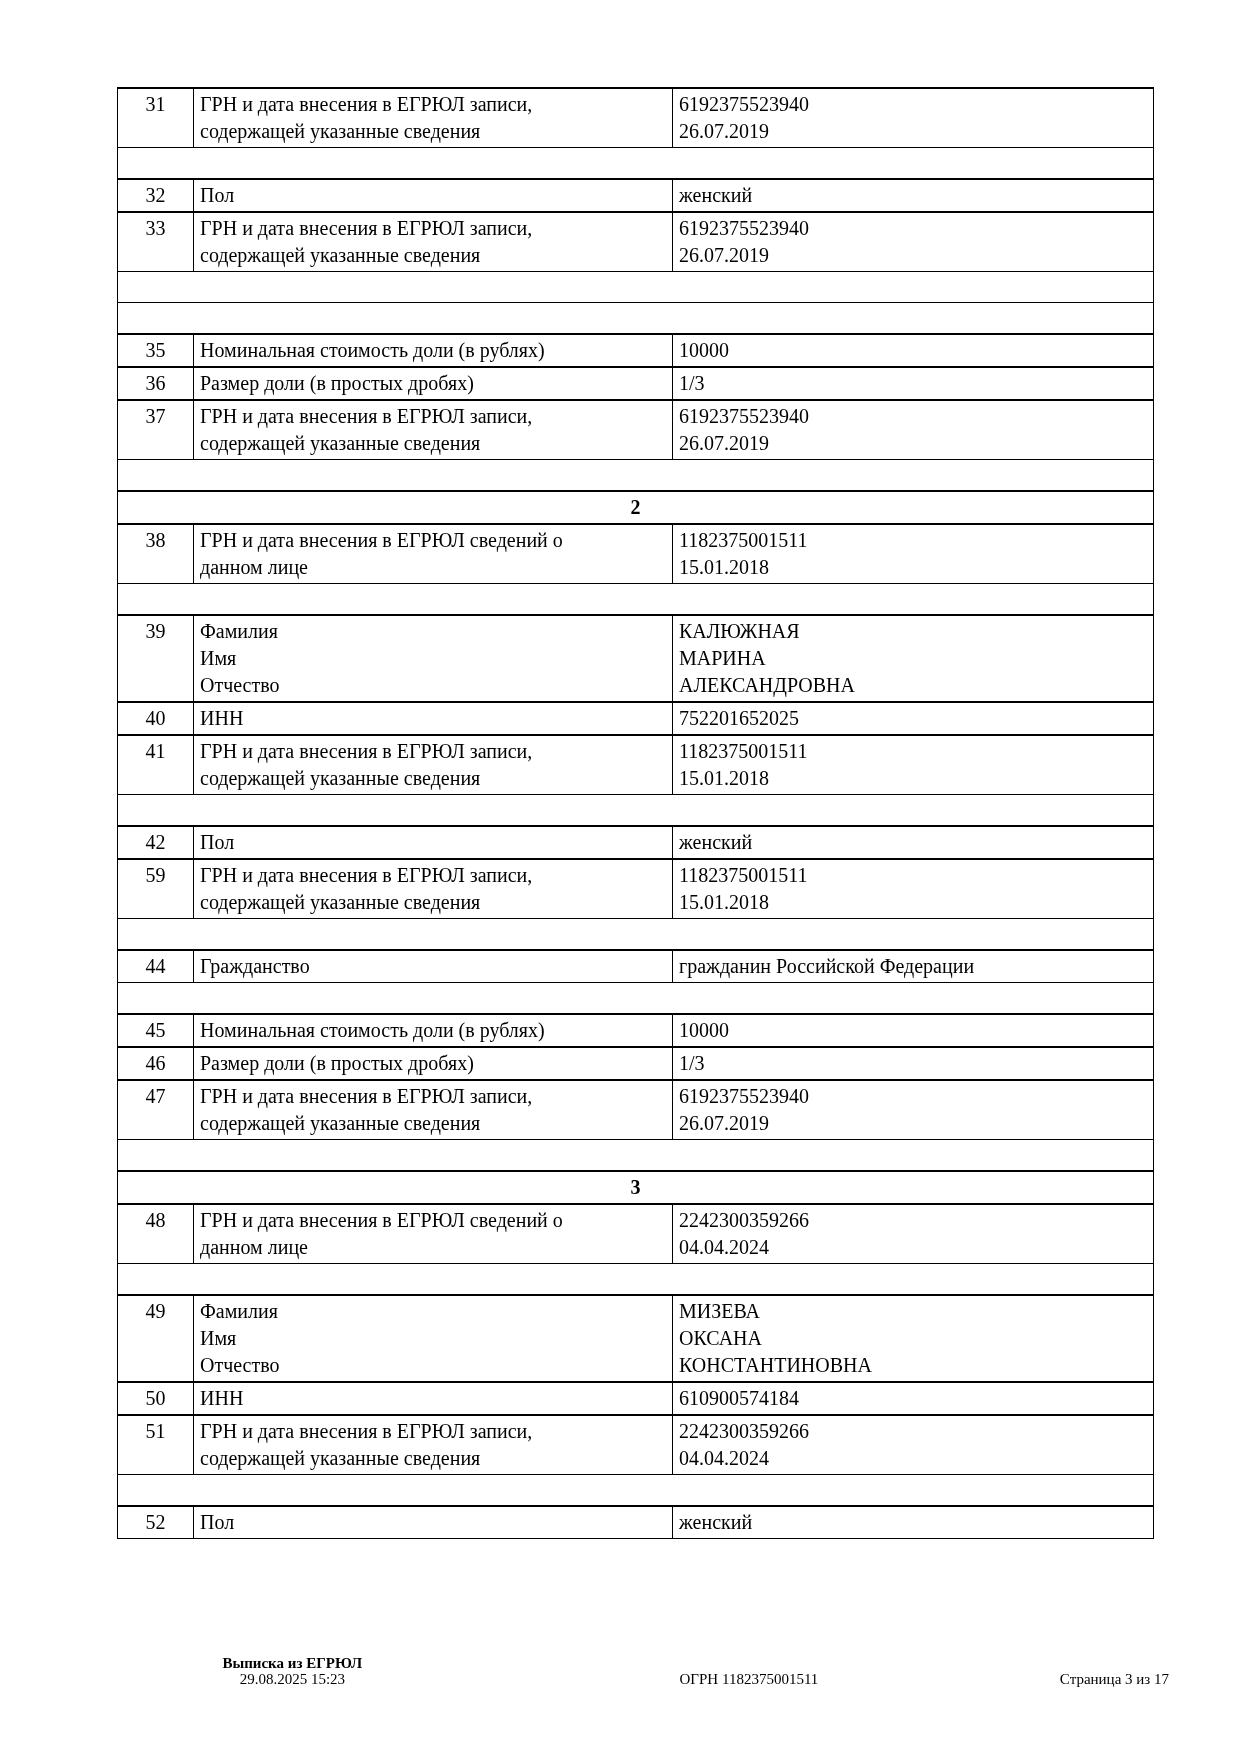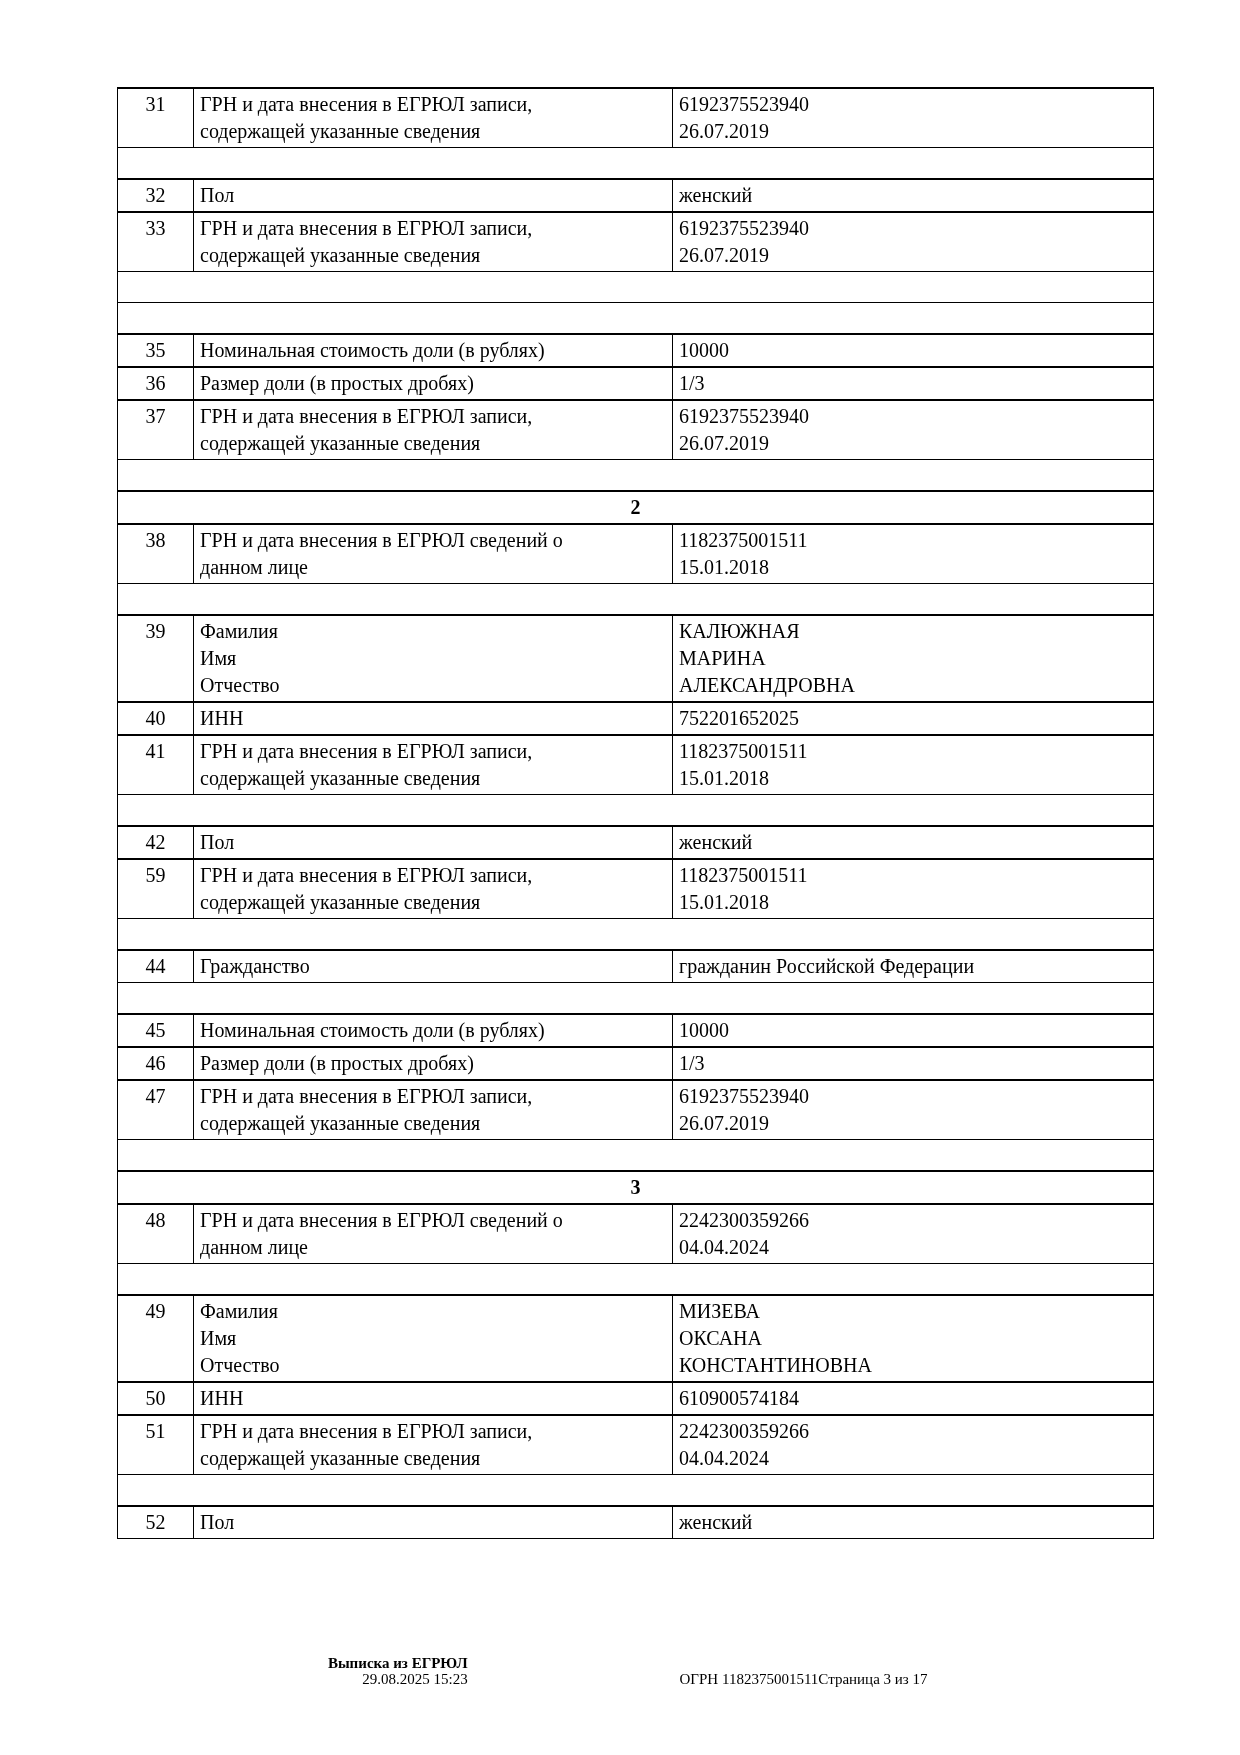--- a/index.html
+++ b/index.html
@@ -59,23 +59,23 @@
     left: 117px;
     top: 1655px;
     width: 1052px;
     display: flex;
     justify-content: space-between;
     align-items: flex-end;
     font-size: 15px;
     line-height: 16px;
   }
   .footer .f-col { flex: 1 1 0; }
-  .footer .f-left { text-align: right; }
+  .footer .f-left { text-align: center; }
   .footer .f-center { text-align: right; }
-  .footer .f-right { }
+  .footer .f-right { text-align: right; }
   .footer .f-title { font-weight: bold; }
 </style>
 </head>
 <body>
 
 <div class="page">
 
   <table class="doc-table">
     <colgroup>
       <col style="width:76px">

